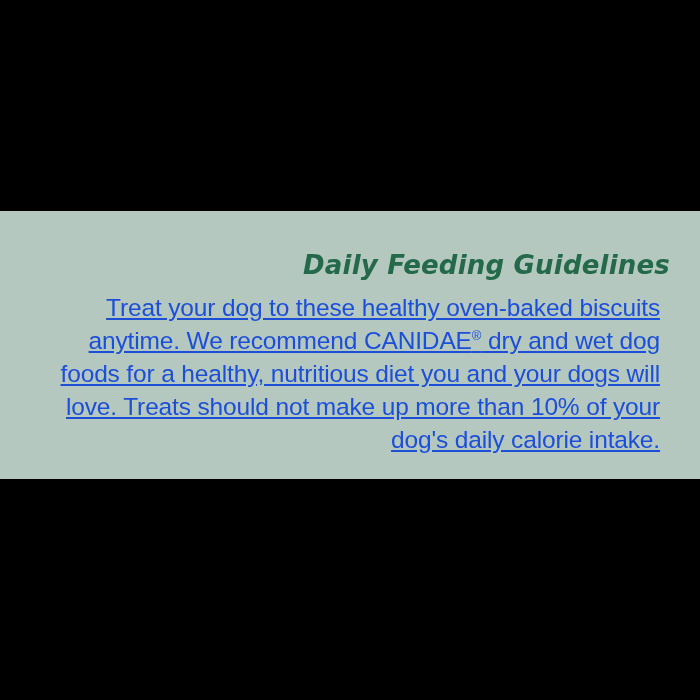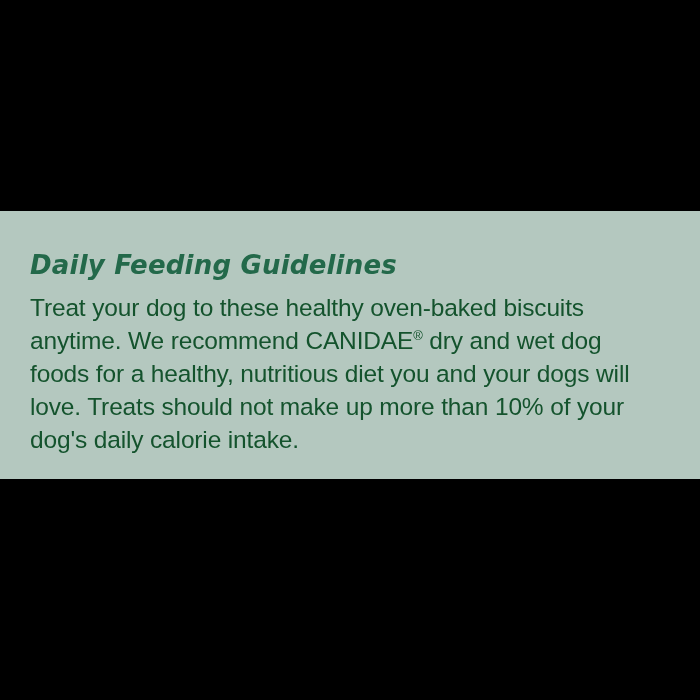--- a/index.html
+++ b/index.html
@@ -11,20 +11,21 @@
     width: 700px;
     height: 700px;
     overflow: hidden;
     font-family: "Liberation Sans", sans-serif;
   }
   .stage {
     position: relative;
     width: 700px;
     height: 700px;
     background: #000000;
+    text-align: right;
   }
   .panel {
     position: absolute;
     left: 0;
     top: 211px;
     width: 700px;
     height: 268px;
     background: #b4c8bf;
     box-sizing: border-box;
     padding: 30px 30px 0 30px;
@@ -36,23 +37,24 @@
     font-size: 26px;
     line-height: 32px;
     color: #23694a;
     letter-spacing: 0.2px;
     margin: 8px 0 10px 0;
   }
   .panel-body {
     font-family: "Liberation Sans", sans-serif;
     font-size: 24.5px;
     line-height: 33px;
-    color: #14532d;
+    color: #1d4ed8;
     letter-spacing: -0.15px;
     max-width: 630px;
+    text-decoration: underline;
   }
   .panel-body sup {
     font-size: 13px;
     vertical-align: super;
     line-height: 0;
   }
 </style>
 </head>
 <body>
 

